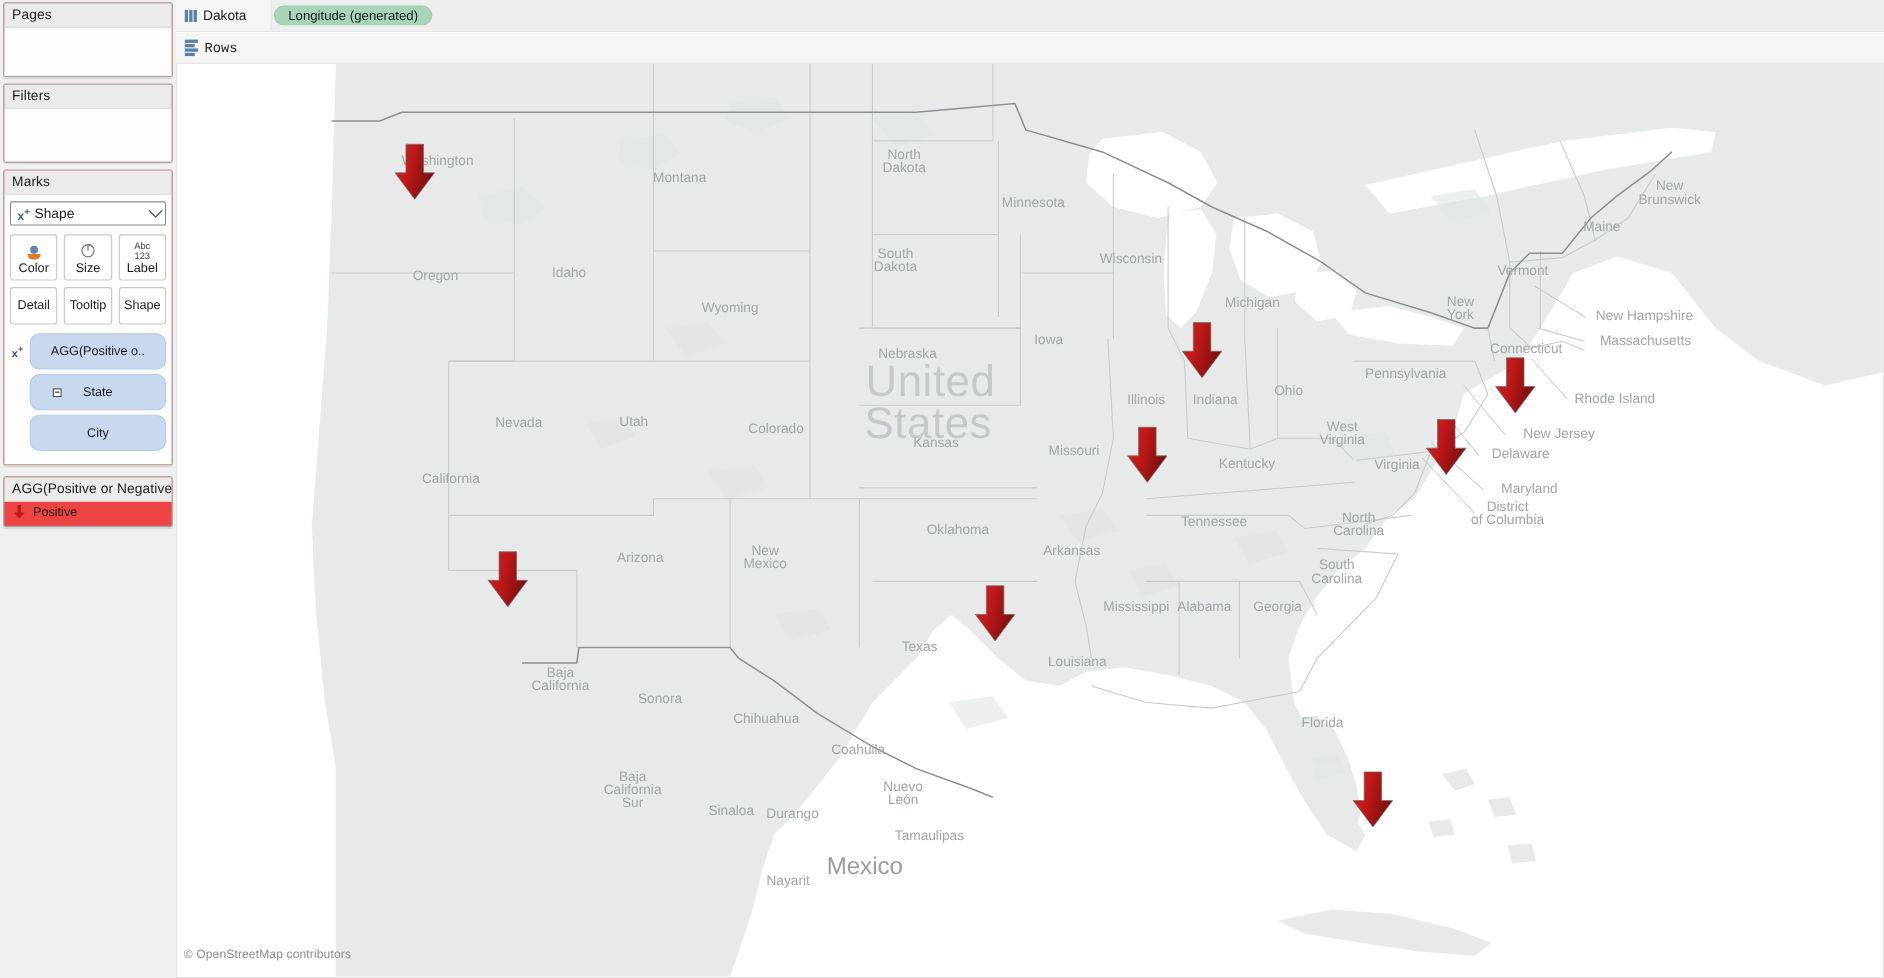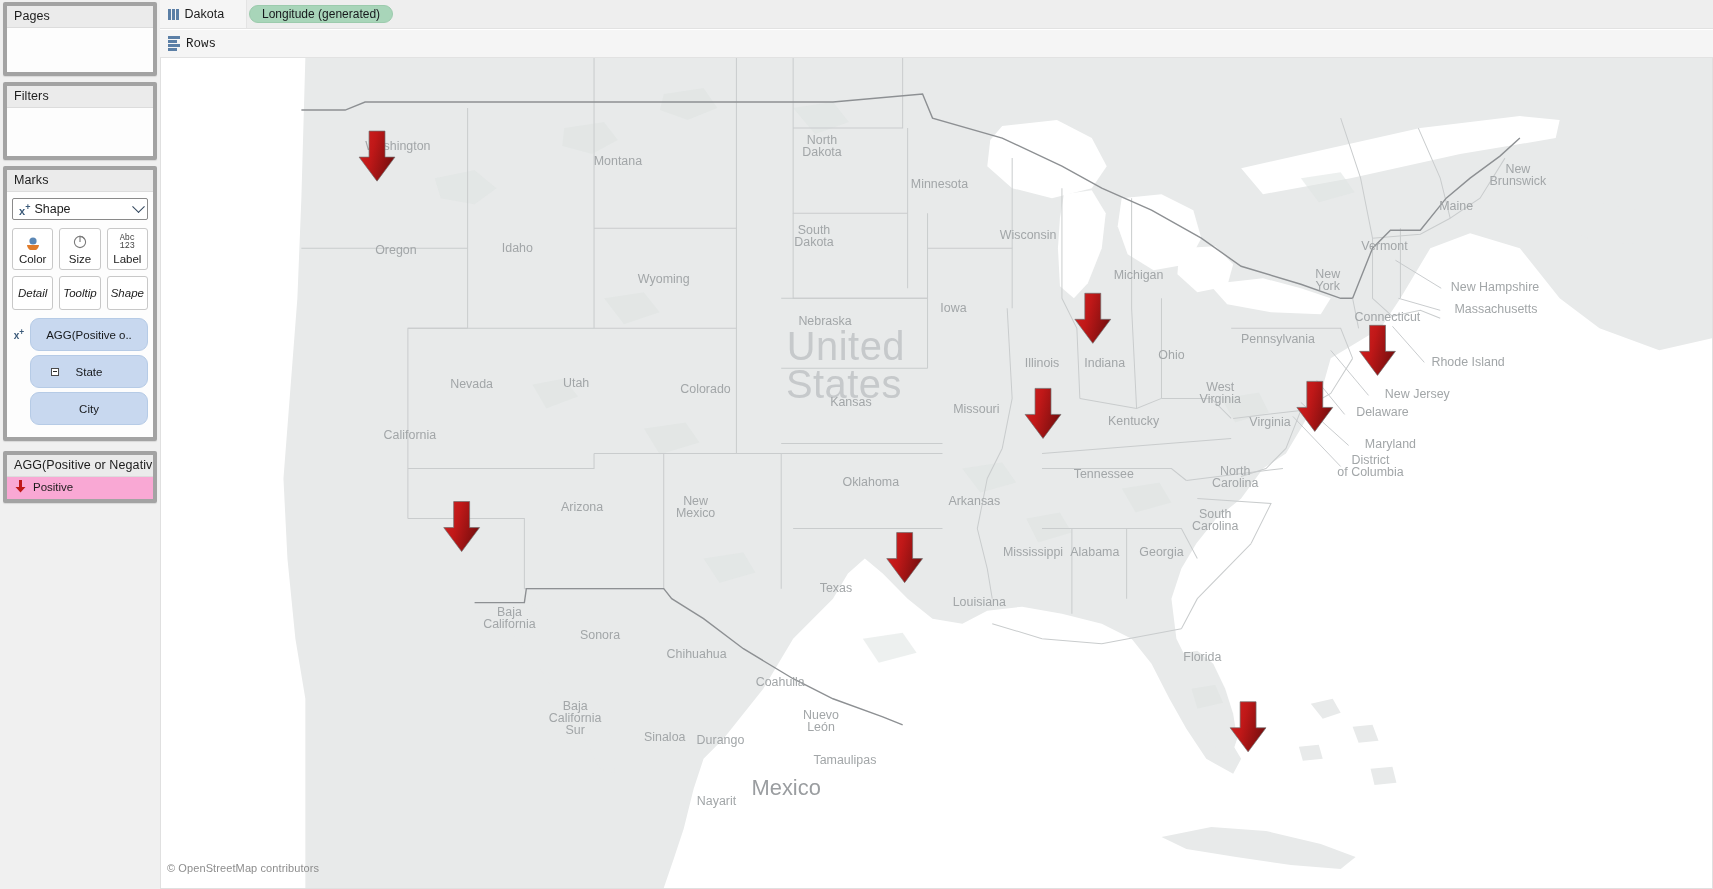--- a/index.html
+++ b/index.html
@@ -15,22 +15,22 @@
 
   
   #sidebar {
     width: 160px; height: 889px;
     background: #f0f0f0;
     flex: 0 0 160px;
     padding: 2px 3px 0 3px;
     display: flex; flex-direction: column;
   }
   .card {
-    background: #f9a8d4;
-    border: 4px solid #a3a3a3;
+    background: #ef4444;
+    border: 1px solid #a3a3a3;
     border-radius: 2px;
     margin-bottom: 6px;
     box-shadow: 0 1px 1px rgba(0,0,0,0.10);
   }
   .card-header {
     background: #ebebeb;
     border-bottom: 1px solid #dcdcdc;
     font-size: 12.5px;
     color: #1c1c1c;
     padding: 3px 6px 4px 7px;
@@ -65,22 +65,22 @@
   .btn-row { display:flex; gap:6px; margin-bottom:6px; }
   .mbtn {
     flex:1; height:42px;
     border:1px solid #c8c8c8; border-radius:3px;
     background:#ffffff;
     display:flex; flex-direction:column;
     align-items:center; justify-content:center;
     font-size:11.5px; color:#1c1c1c;
     gap:1px;
   }
-  .mbtn.tall { height:34px; justify-content:center;font-style:italic; }
-  .mbtn .ic { height:18px; display:flex; align-items:flex-start; justify-content:center;font-family:Liberation Mono, monospace; }
+  .mbtn.tall { height:34px; justify-content:center; }
+  .mbtn .ic { height:18px; display:flex; align-items:center; justify-content:center; }
   .abc123 { font-size:8.5px; line-height:8.5px; color:#444; text-align:center; }
 
   .pill-area { margin-top:8px; }
   .pill-line { display:flex; align-items:center; gap:4px; margin-bottom:4px; }
   .pill-icon { width:14px; font-size:10px; color:#3b5a79; font-weight:bold; text-align:center; line-height:10px; flex:0 0 14px;}
   .pill {
     flex:1; height:33px;
     background:#c8d8ef; border:1px solid #b6cbe6;
     border-radius:9px;
     font-size:11.5px; color:#17191c;

